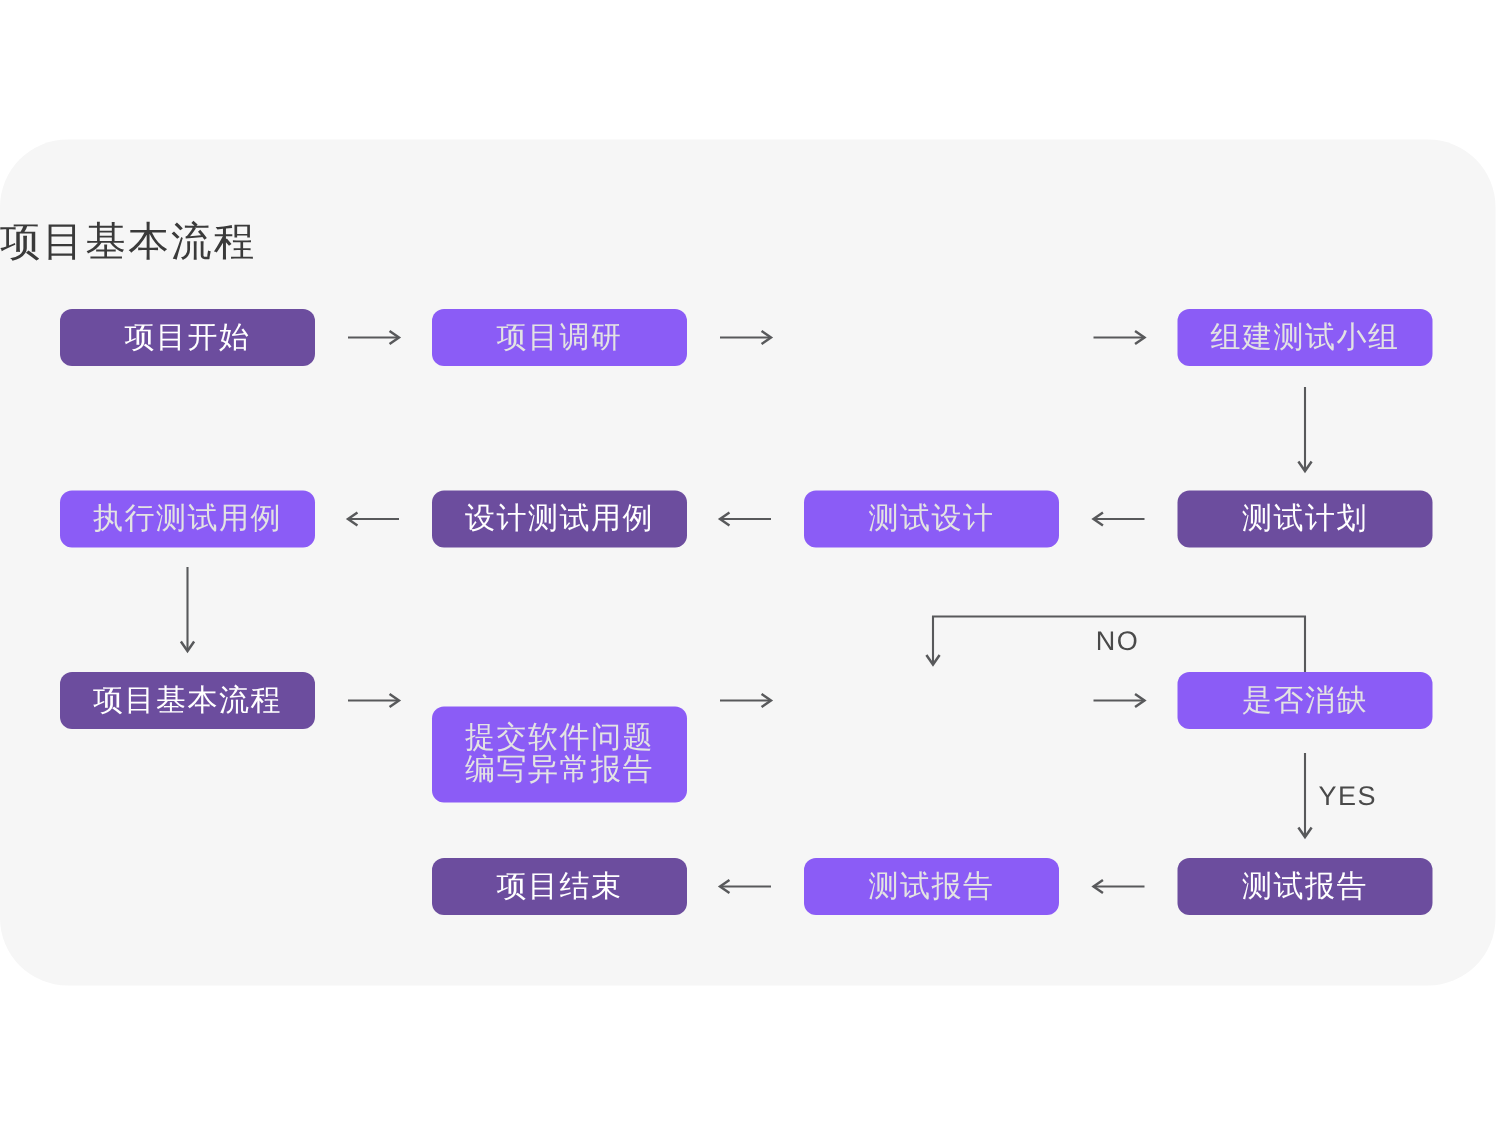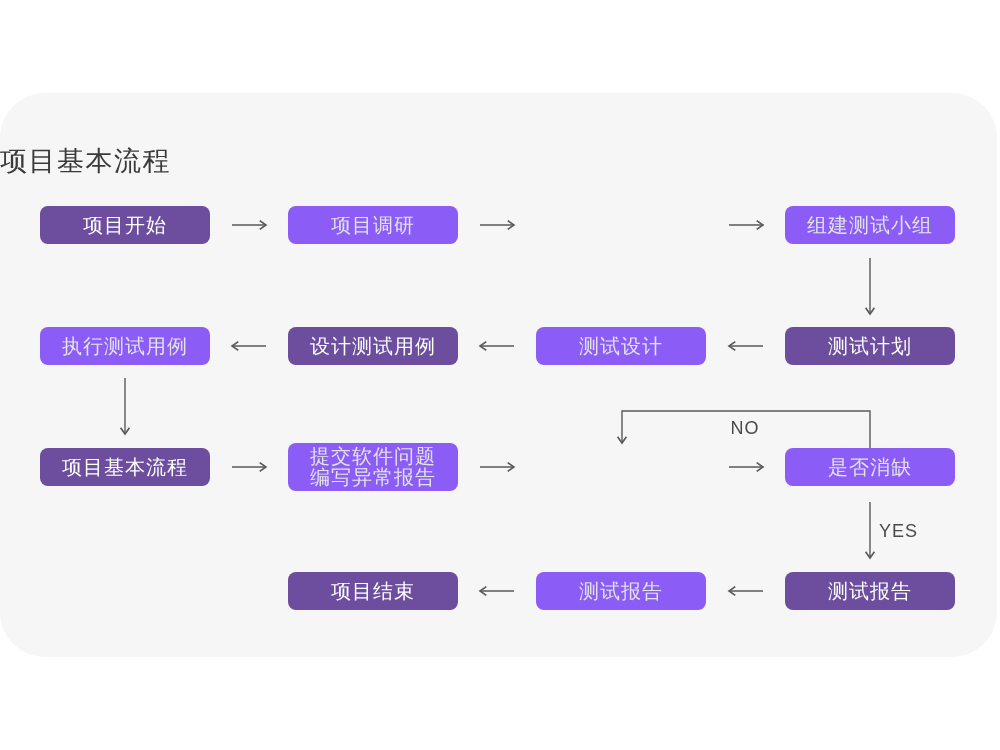--- a/index.html
+++ b/index.html
@@ -18,21 +18,21 @@
     letter-spacing:1.5px;font-weight:400;
   }
   .node{
     position:absolute;width:170px;height:38px;border-radius:8px;
     display:flex;align-items:center;justify-content:center;
     font-size:20px;letter-spacing:1px;text-align:center;
     white-space:pre-line;line-height:21px;box-sizing:border-box;
   }
   .node.primary{background:#6c4d9e;color:#ffffff;}
   .node.muted{background:#8b5cf6;color:#e3e3e3;}
-  .node.tall{height:48px;}
+  .node.tall{height:64px;margin-top:28px;}
   .edge-label{
     position:absolute;font-size:18px;color:#4a4a4a;letter-spacing:1px;
   }
   #no-label{left:745px;top:428px;transform:translate(-50%,-50%);}
   #yes-label{left:879px;top:531px;transform:translate(0,-50%);}
   svg.arrows{position:absolute;left:0;top:0;pointer-events:none;}
 </style>
 </head>
 <body>
 

